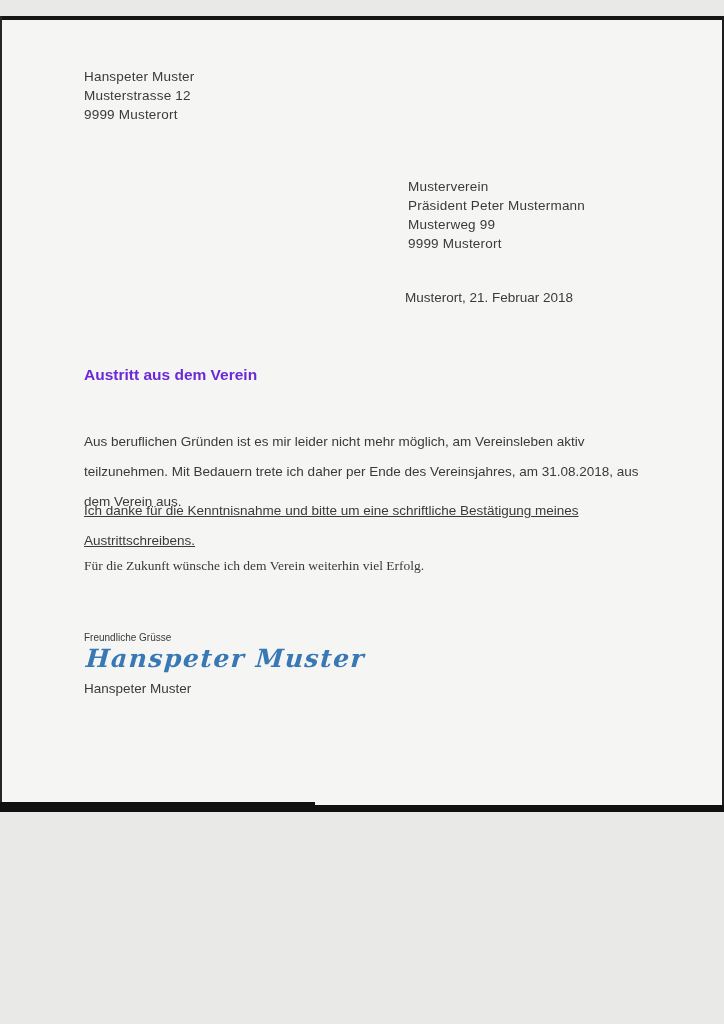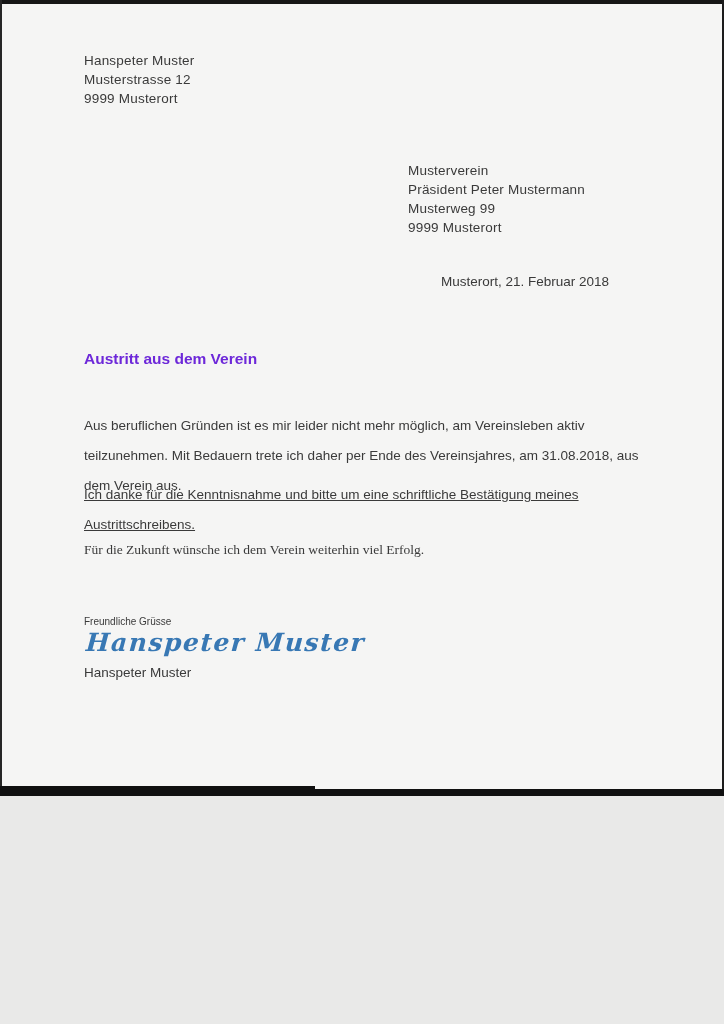--- a/index.html
+++ b/index.html
@@ -5,21 +5,21 @@
   html, body {
     margin: 0;
     padding: 0;
     background: #e9e9e8;
     font-family: "Liberation Sans", sans-serif;
   }
   .page {
     position: relative;
     width: 724px;
     height: 796px;
-    margin: 0 auto;
+    margin: 16px auto;
     background: #f5f5f4;
     box-sizing: border-box;
     overflow: hidden;
     color: #3a3a3a;
   }
   .border-top {
     position: absolute;
     top: 0; left: 0;
     width: 724px; height: 4px;
     background: #161616;
@@ -52,21 +52,21 @@
     position: absolute;
     white-space: pre-line;
   }
   .address {
     font-size: 13.5px;
     line-height: 19px;
     letter-spacing: 0.2px;
   }
   .sender    { left: 84px;  top: 51px;  }
   .recipient { left: 408px; top: 161px; }
-  .date-line { left: 441px; top: 274px; font-size: 13.5px; }
+  .date-line { left: 405px; top: 274px; font-size: 13.5px; }
   .subject {
     left: 84px; top: 350px;
     font-size: 15.5px;
     font-weight: bold;
     color: #6d28d9;
   }
   .salutation { left: 84px; top: 384px; font-size: 13.5px; }
   .para {
     left: 84px;
     width: 570px;

